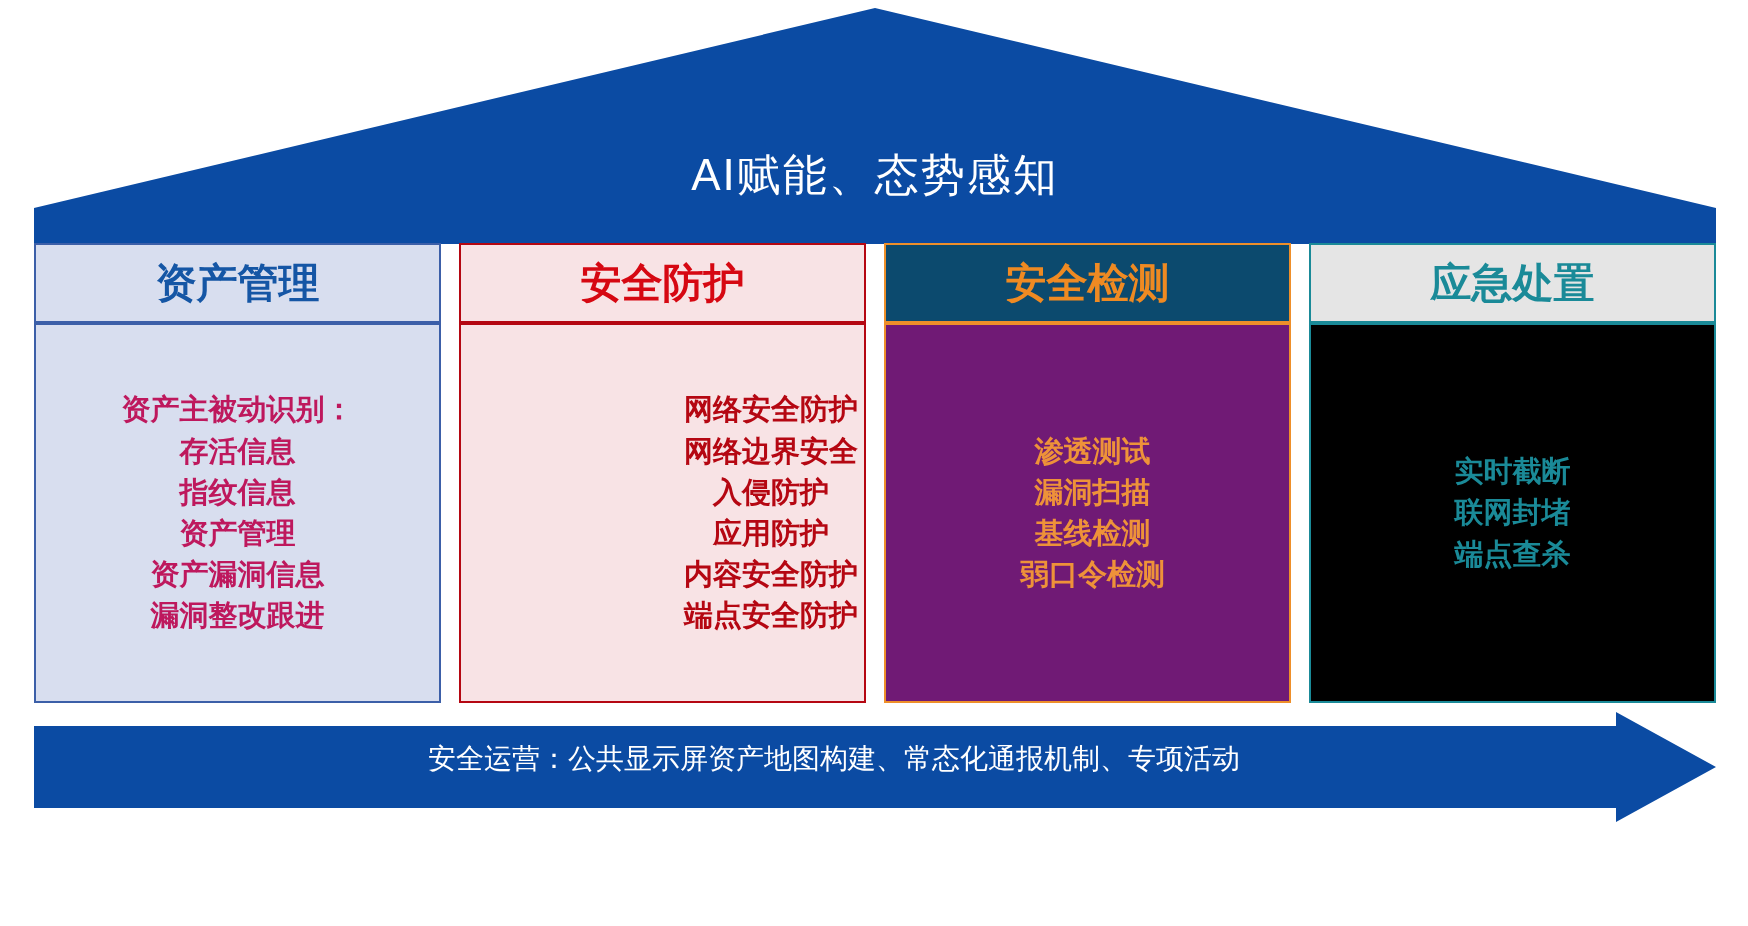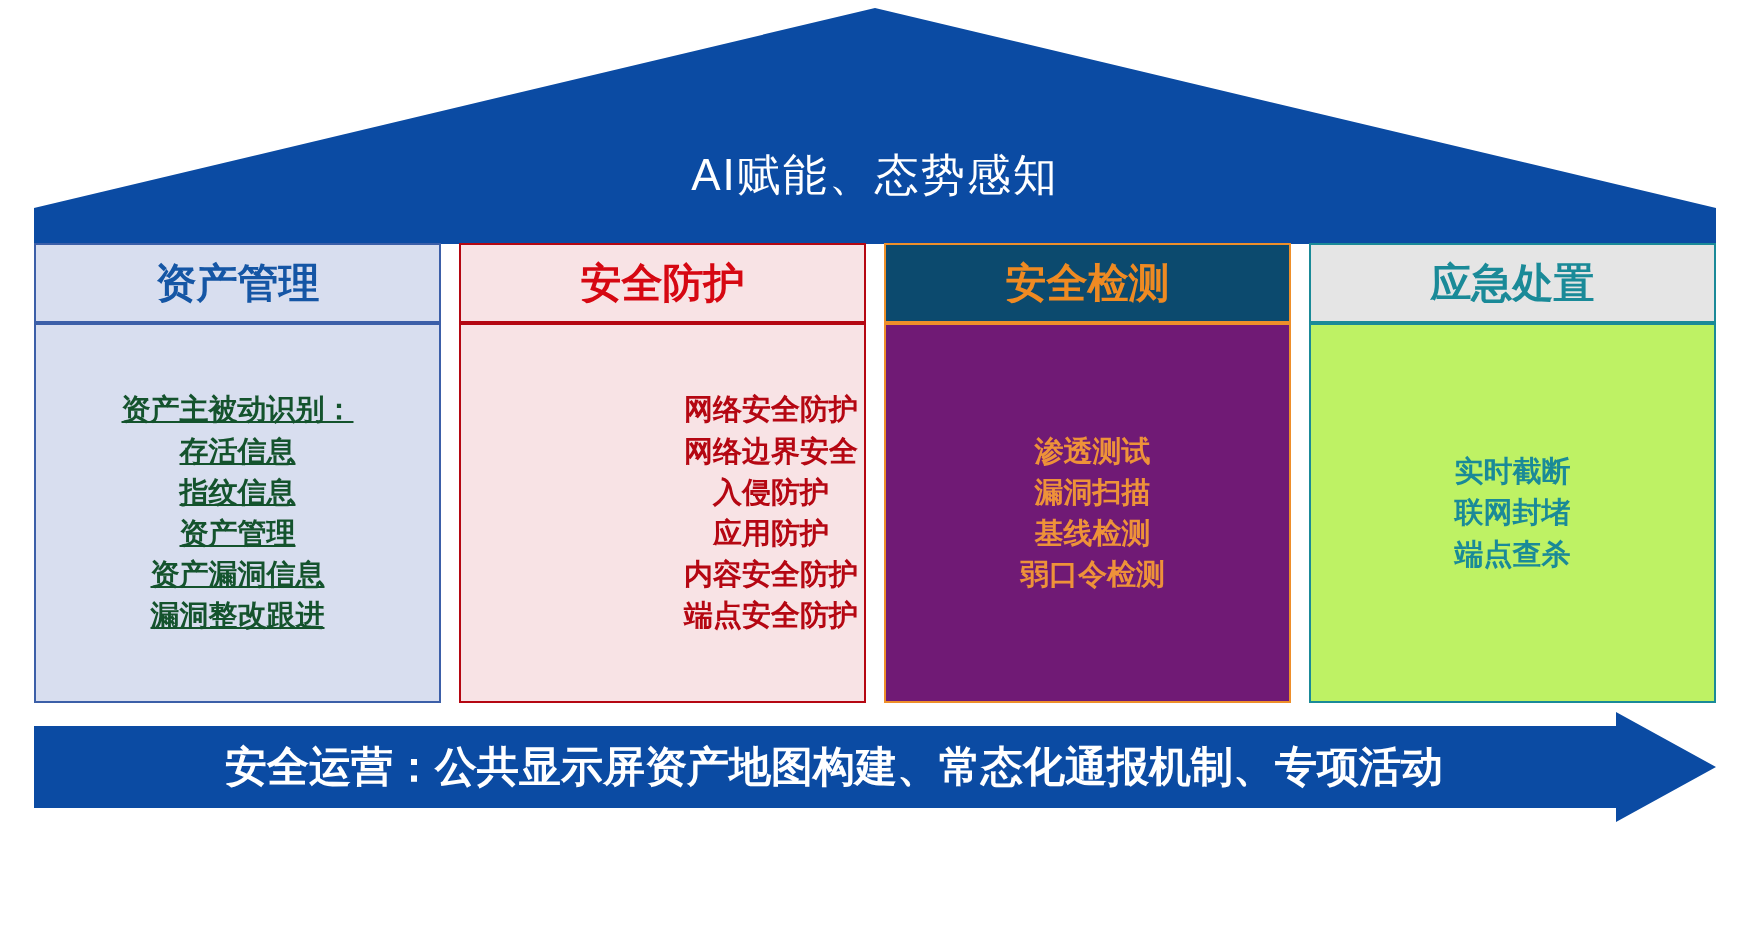--- a/index.html
+++ b/index.html
@@ -88,58 +88,58 @@
   .body-line {
     font-size: 29px;
     font-weight: 700;
     white-space: nowrap;
   }
 
   
   .c1 .pillar-head { background: #d8deef; border-color: #3c5fa8; }
   .c1 .pillar-head-label { color: #1556a5; }
   .c1 .pillar-body { background: #d8deef; border-color: #3c5fa8; }
-  .c1 .body-line { color: #14532d; text-decoration: underline; }
+  .c1 .body-line { color: #be185d; }
 
   
   .c2 .pillar-head { background: #f8e3e5; border-color: #b50712; }
   .c2 .pillar-head-label { color: #d60812; }
   .c2 .pillar-body { background: #f8e3e5; border-color: #b50712; align-items: flex-end; }
   .c2 .body-line { color: #b50712; }
 
   
   .c3 .pillar-head { background: #0c4a6e; border-color: #ee8f2a; }
   .c3 .pillar-head-label { color: #ef8a22; }
   .c3 .pillar-body { background: #701a75; border-color: #ee8f2a; padding-left: 16px; }
   .c3 .body-line { color: #ee9239; }
 
   
   .c4 .pillar-head { background: #e5e5e5; border-color: #1a8a98; }
   .c4 .pillar-head-label { color: #1a8a98; }
-  .c4 .pillar-body { background: #bef264; border-color: #1a8a98; }
+  .c4 .pillar-body { background: #000000; border-color: #1a8a98; }
   .c4 .body-line { color: #1a8a98; }
 
   
   #footer {
     position: absolute;
     left: 34px;
     top: 712px;
     width: 1682px;
     height: 110px;
   }
   #footer svg { display: block; width: 100%; height: 100%; }
   #footer-label {
     position: absolute;
     left: 0;
     top: 30px;
     width: 1600px;
     text-align: center;
     color: #ffffff;
-    font-size: 42px;
-    font-weight: 700;
+    font-size: 28px;
+    font-weight: 400;
     line-height: 1.2;
     white-space: nowrap;
   }
 </style>
 </head>
 <body>
 
 <div id="stage">
 
   <div id="roof">

